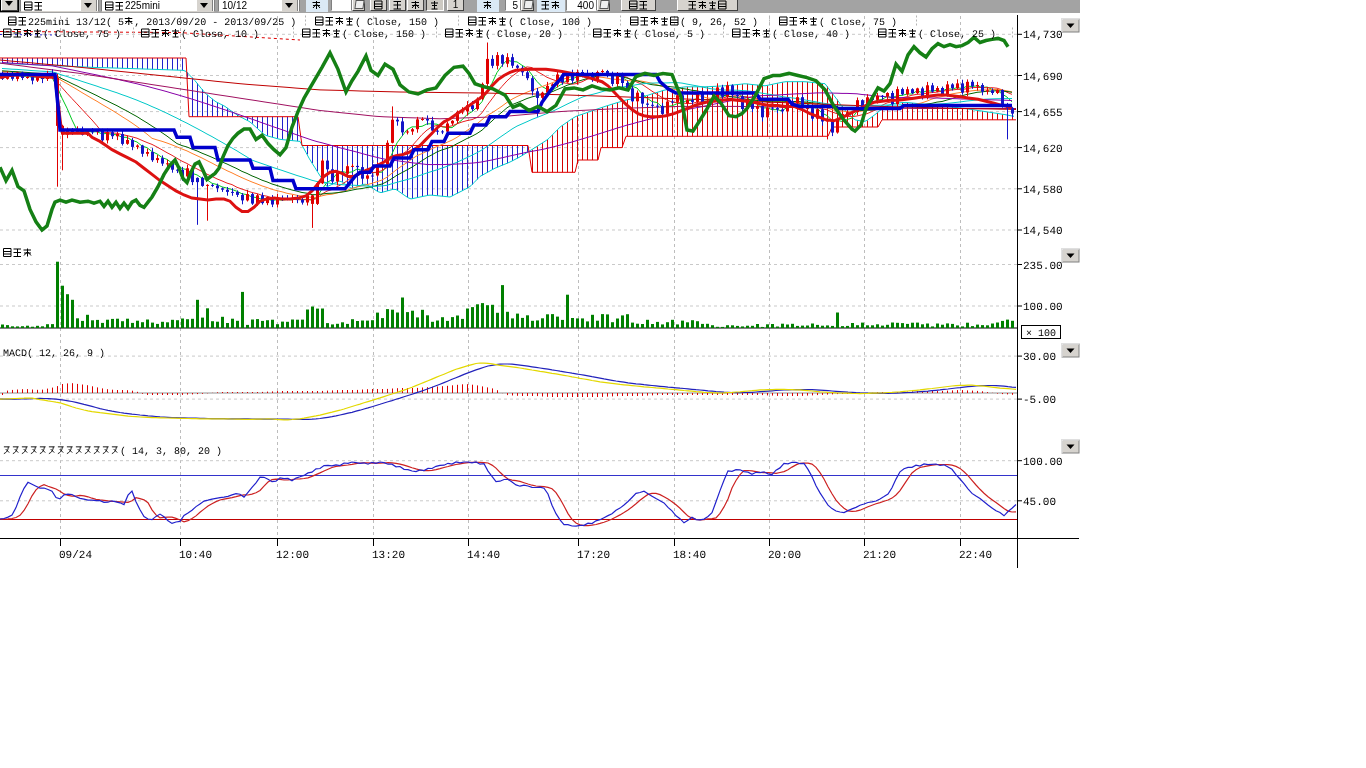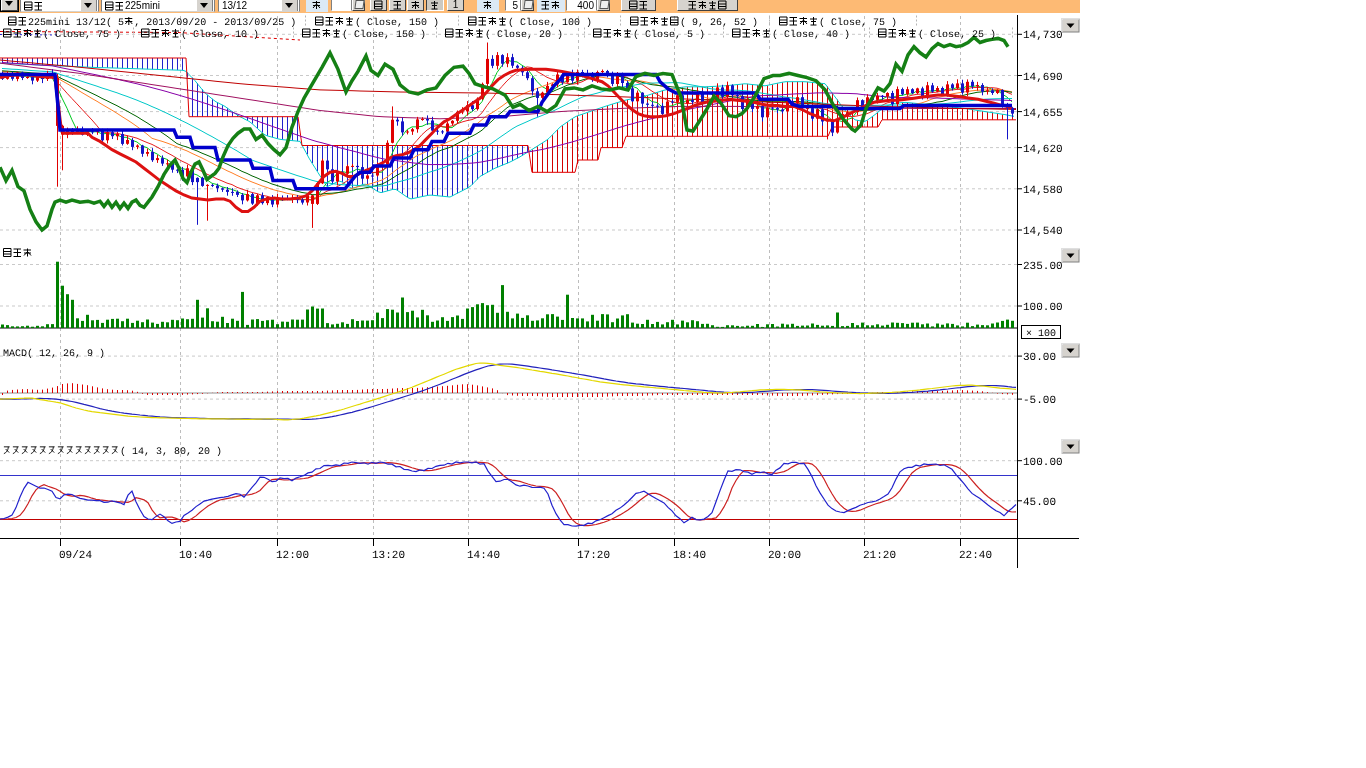--- a/index.html
+++ b/index.html
@@ -1231,21 +1231,21 @@
       <path d="M1066.5,253.5 L1074.5,253.5 L1070.5,258.0 Z" fill="#000"></path>
       <rect x="1062" y="344" width="17" height="13" fill="#d6d3ce" stroke="#808080"></rect>
       <line x1="1062" y1="344" x2="1079" y2="344" stroke="#fff"></line>
       <line x1="1062" y1="344" x2="1062" y2="357" stroke="#fff"></line>
       <path d="M1066.5,348.5 L1074.5,348.5 L1070.5,353.0 Z" fill="#000"></path>
       <rect x="1062" y="440" width="17" height="13" fill="#d6d3ce" stroke="#808080"></rect>
       <line x1="1062" y1="440" x2="1079" y2="440" stroke="#fff"></line>
       <line x1="1062" y1="440" x2="1062" y2="453" stroke="#fff"></line>
       <path d="M1066.5,444.5 L1074.5,444.5 L1070.5,449.0 Z" fill="#000"></path>
     </svg>
-<div style="position:absolute;left:0;top:0;width:1080px;height:13px;background:#fdba74;overflow:hidden">
+<div style="position:absolute;left:0;top:0;width:1080px;height:13px;background:#a3a3a3;overflow:hidden">
       <div style="position:absolute;left:1px;top:-2px;width:17px;height:13px;border:1px solid #fff;border-bottom-color:#404040;border-right-color:#404040;background:#d6d3ce;outline:1px solid #000;box-sizing:border-box;text-align:center;overflow:hidden;line-height:10px;font:10px 'Liberation Sans',sans-serif"><span style="position:relative;top:0px"><div style="margin-top:2px;margin-left:3px;width:0;height:0;border-left:4px solid transparent;border-right:4px solid transparent;border-top:5px solid #000"></div></span></div>
       <div style="position:absolute;left:20px;top:-2px;width:79px;height:14px;background:#fff;border:1px solid #808080;border-bottom-color:#d6d3ce;box-sizing:border-box;overflow:hidden">
         <div style="position:absolute;left:3px;top:1px;white-space:nowrap;line-height:9px;font:10px 'Liberation Sans',sans-serif"><svg width="20" height="11" viewBox="0 -1 20 11" style="vertical-align:top">
             <defs>
 <g id="kA" stroke="#000" stroke-width="1" fill="none">
                 <path d="M0.5,1.5 H8 M0.5,5 H8 M0.5,9 H8 M4.5,1.5 V9"></path>
               </g>
 <g id="kB" stroke="#000" stroke-width="1" fill="none">
                 <path d="M0.5,1 H8 V9 H0.5 Z M0.5,4 H8 M0.5,6.5 H8"></path>
               </g>
@@ -1286,21 +1286,21 @@
               </g>
 </defs>
             <use href="#kB" transform="translate(0,0)"></use>
             <use href="#kA" transform="translate(10,0)"></use>
           </svg><span style="vertical-align:top;position:relative;top:0px">225mini</span></div>
         <div style="position:absolute;right:1px;top:0px;width:15px;height:11px;background:#d6d3ce;border:1px solid #808080;border-top-color:#fff;border-left-color:#fff;">
           <div style="position:absolute;left:3px;top:3px;width:0;height:0;border-left:4px solid transparent;border-right:4px solid transparent;border-top:5px solid #000"></div>
         </div>
       </div>
       <div style="position:absolute;left:218px;top:-2px;width:82px;height:14px;background:#fff;border:1px solid #808080;border-bottom-color:#d6d3ce;box-sizing:border-box;overflow:hidden">
-        <div style="position:absolute;left:3px;top:1px;white-space:nowrap;line-height:9px;font:10px 'Liberation Sans',sans-serif"><span style="vertical-align:top;position:relative;top:0px">13/12</span></div>
+        <div style="position:absolute;left:3px;top:1px;white-space:nowrap;line-height:9px;font:10px 'Liberation Sans',sans-serif"><span style="vertical-align:top;position:relative;top:0px">10/12</span></div>
         <div style="position:absolute;right:1px;top:0px;width:15px;height:11px;background:#d6d3ce;border:1px solid #808080;border-top-color:#fff;border-left-color:#fff;">
           <div style="position:absolute;left:3px;top:3px;width:0;height:0;border-left:4px solid transparent;border-right:4px solid transparent;border-top:5px solid #000"></div>
         </div>
       </div>
       <div style="position:absolute;left:306px;top:-1px;width:22px;height:13px;background:#dbe9f5;text-align:center;overflow:hidden;line-height:11px"><svg width="10" height="11" viewBox="0 -1 10 11" style="vertical-align:top">
           <defs>
 <g id="kA" stroke="#000" stroke-width="1" fill="none">
               <path d="M0.5,1.5 H8 M0.5,5 H8 M0.5,9 H8 M4.5,1.5 V9"></path>
             </g>
 <g id="kB" stroke="#000" stroke-width="1" fill="none">

